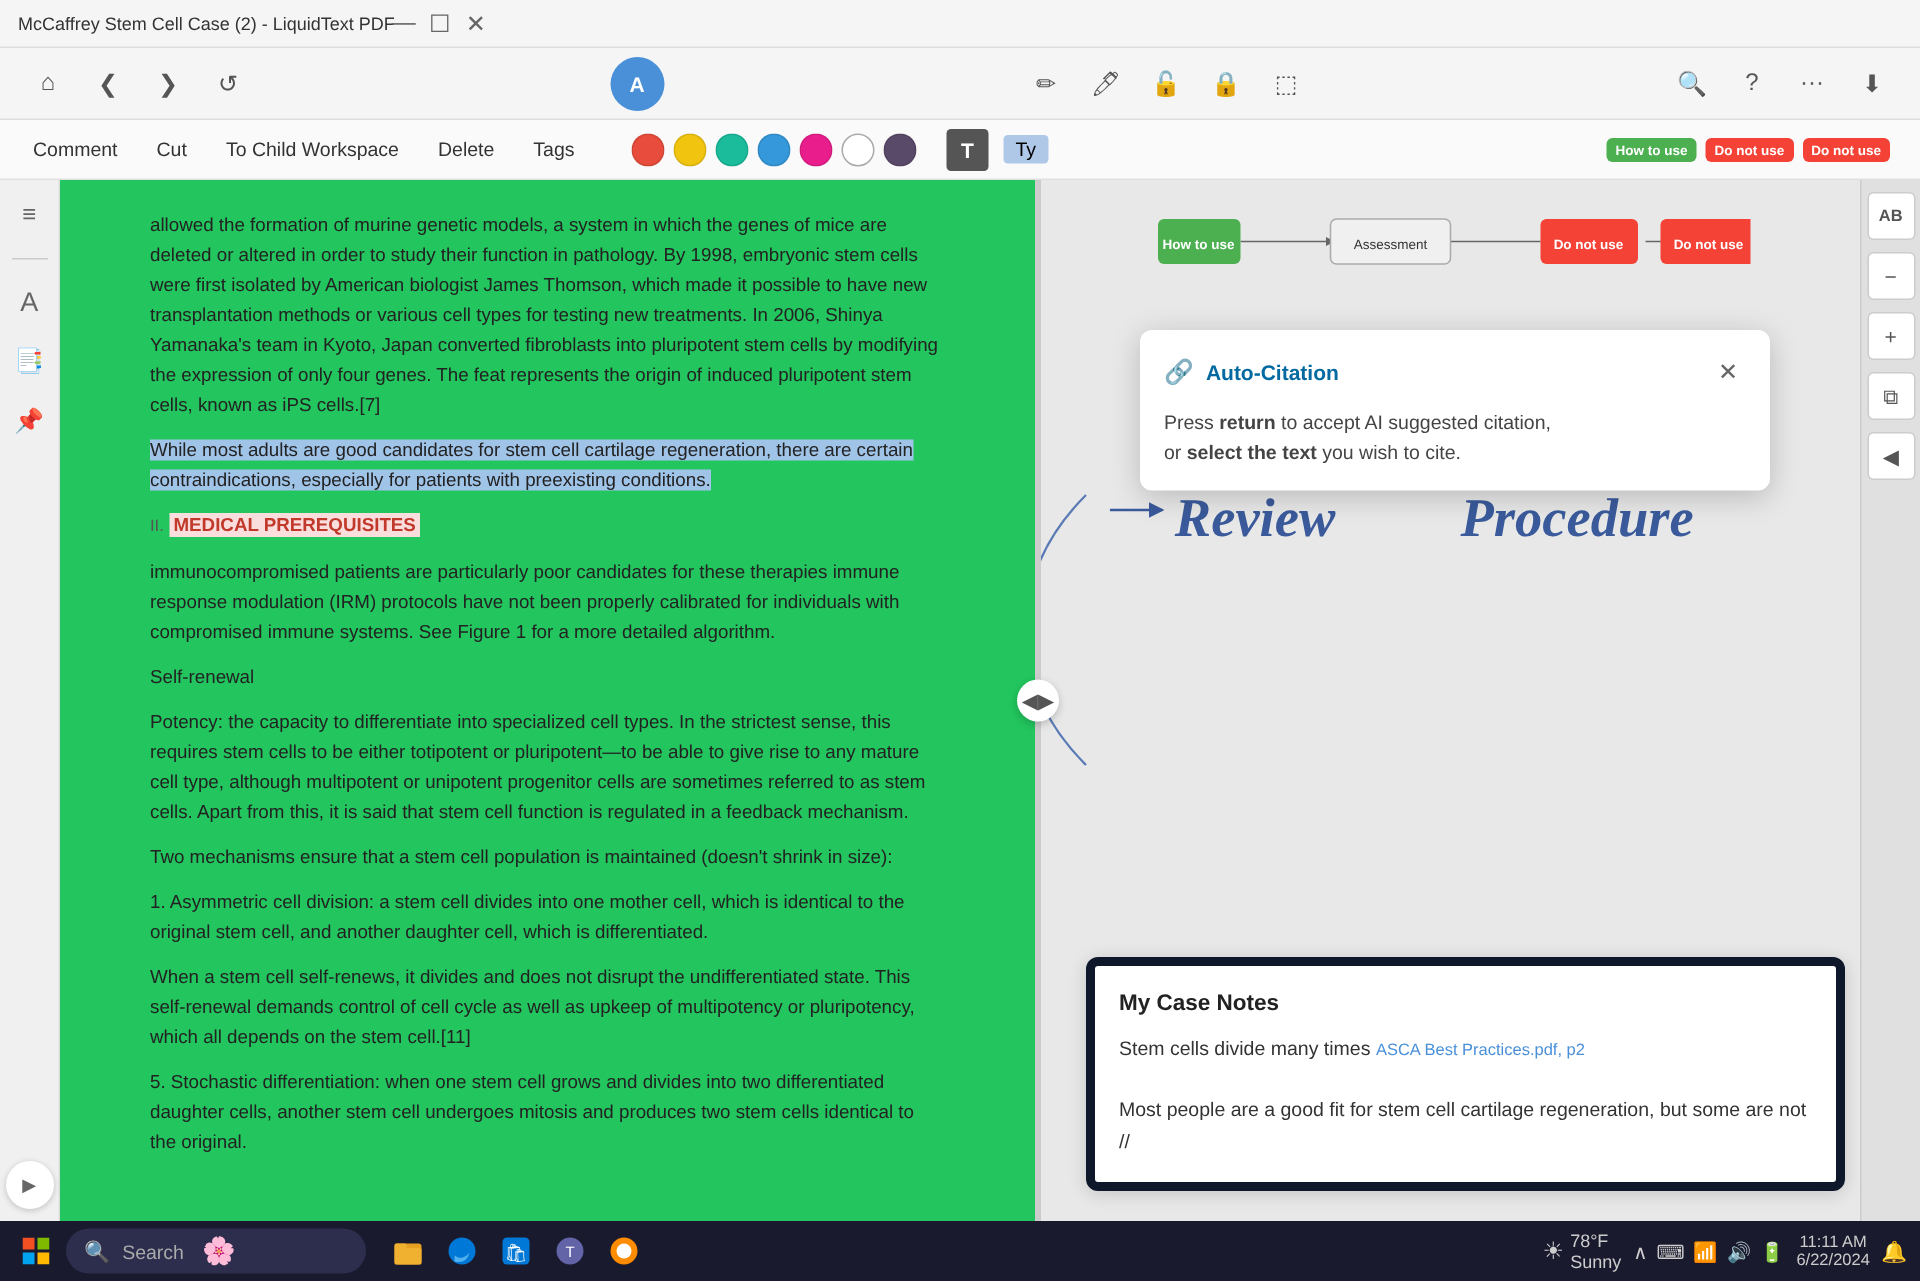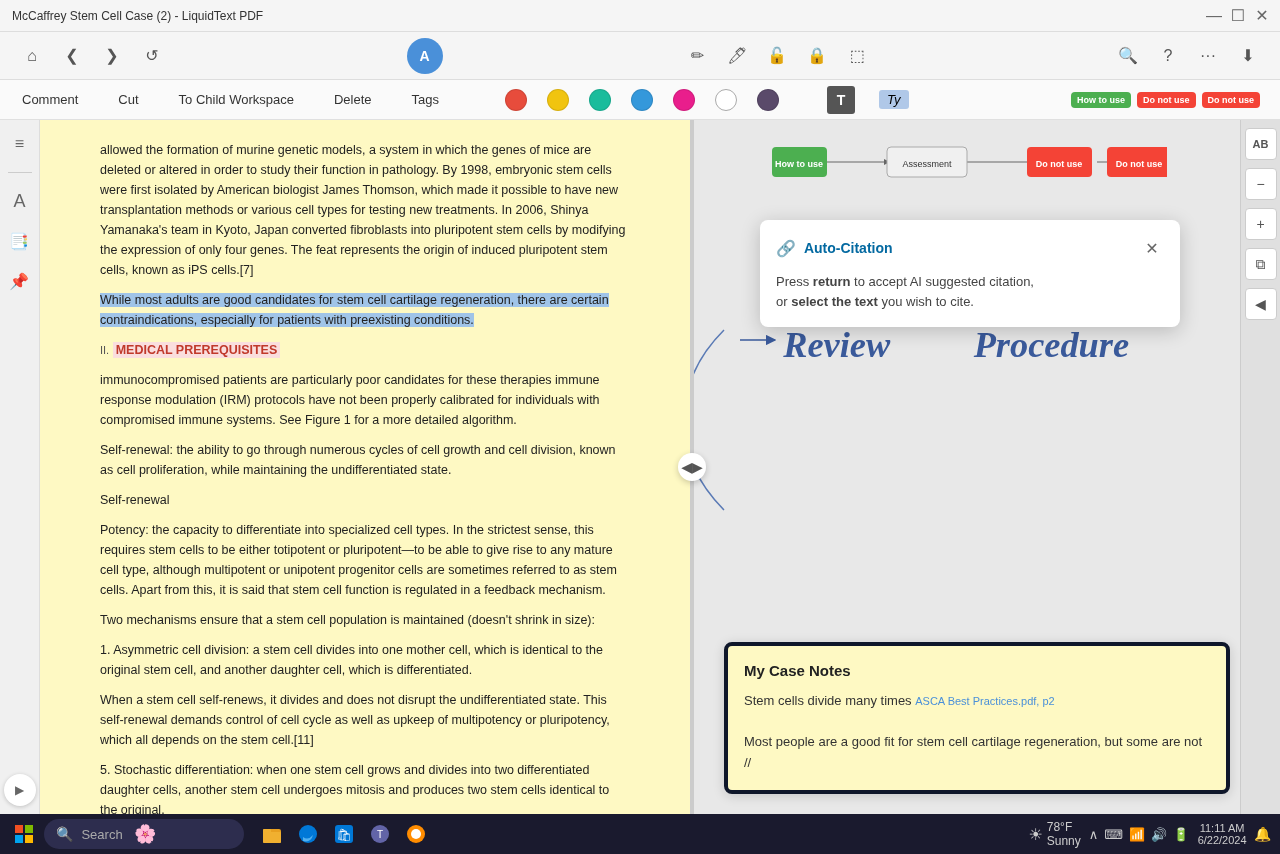--- a/index.html
+++ b/index.html
@@ -5,21 +5,21 @@
     * { margin: 0; padding: 0; box-sizing: border-box; }
     body { width: 1280px; height: 854px; overflow: hidden; font-family: 'Segoe UI', Arial, sans-serif; background: #f0f0f0; }
 
     
     .title-bar {
       height: 32px;
       background: #f5f5f5;
       display: flex;
       align-items: center;
       padding: 0 12px;
-      justify-content: space-between;
+      justify-content: flex-start;
       border-bottom: 1px solid #ddd;
     }
     .title-bar-left { font-size: 12px; color: #333; }
     .title-bar-right { display: flex; gap: 12px; }
     .title-bar-btn { width: 12px; height: 12px; font-size: 16px; color: #666; cursor: pointer; display: flex; align-items: center; justify-content: center; }
 
     
     .toolbar {
       height: 48px;
       background: #f5f5f5;
@@ -46,21 +46,21 @@
     }
     .toolbar-spacer { flex: 1; }
 
     
     .context-bar {
       height: 40px;
       background: #fafafa;
       display: flex;
       align-items: center;
       padding: 0 12px;
-      gap: 20px;
+      gap: 6px;
       border-bottom: 1px solid #e0e0e0;
     }
     .context-btn {
       padding: 4px 10px;
       font-size: 13px;
       color: #333;
       cursor: pointer;
       border-radius: 4px;
       border: none;
       background: transparent;
@@ -113,21 +113,21 @@
       cursor: pointer;
       color: #666;
       font-size: 16px;
       border-radius: 4px;
     }
     .sidebar-divider { width: 24px; height: 1px; background: #ccc; margin: 4px 0; }
 
     
     .doc-area {
       flex: 1;
-      background: #fef9c3;
+      background: #22c55e;
       overflow-y: auto;
       position: relative;
       padding: 20px 60px 20px 60px;
       max-width: 650px;
     }
 
     
     .right-panel {
       flex: 1;
       background: #e8e8e8;
@@ -196,24 +196,24 @@
       font-size: 16px;
     }
     .popup-body { font-size: 13px; color: #444; line-height: 1.5; }
 
     
     .case-notes-panel {
       position: absolute;
       bottom: 20px;
       left: 30px;
       right: 50px;
-      background: #fef9c3;
+      background: #ffffff;
       border-radius: 8px;
       box-shadow: 0 2px 12px rgba(0,0,0,0.15);
-      border: 4px solid #0f172a;
+      border: 6px solid #0f172a;
       padding: 16px;
       z-index: 50;
     }
     .case-notes-title { font-size: 15px; font-weight: 700; color: #222; margin-bottom: 12px; }
     .case-notes-body { font-size: 13px; color: #333; line-height: 1.6; }
     .citation-link { color: #4a90d9; font-size: 11px; cursor: pointer; }
 
     
     .flowchart-area {
       position: absolute;
@@ -366,21 +366,21 @@
   <div style="width:16px;"></div>
   <div class="color-dot" style="background:#e74c3c;"></div>
   <div class="color-dot" style="background:#f1c40f;"></div>
   <div class="color-dot" style="background:#1abc9c;"></div>
   <div class="color-dot" style="background:#3498db;"></div>
   <div class="color-dot" style="background:#e91e8c;"></div>
   <div class="color-dot white"></div>
   <div class="color-dot" style="background:#5a4a6a;"></div>
   <div style="width:8px;"></div>
   <div class="text-format-btn">T</div>
-  <div class="highlight-box" style="background:#b0c8e8; margin-left:4px;font-style:italic;">Ty</div>
+  <div class="highlight-box" style="background:#b0c8e8; margin-left:4px;">Ty</div>
   <div class="toolbar-spacer"></div>
 
   <div style="display:flex; align-items:center; gap:6px; margin-right: 8px;">
     <div class="flow-node green" style="font-size:9px; padding:3px 6px;">How to use</div>
     <div class="flow-node red" style="font-size:9px; padding:3px 6px;">Do not use</div>
     <div class="flow-node red" style="font-size:9px; padding:3px 6px;">Do not use</div>
   </div>
 </div>
 
 <div class="main-area">
@@ -399,21 +399,20 @@
     <div class="doc-text">
       <p>allowed the formation of murine genetic models, a system in which the genes of mice are deleted or altered in order to study their function in pathology. By 1998, embryonic stem cells were first isolated by American biologist James Thomson, which made it possible to have new transplantation methods or various cell types for testing new treatments. In 2006, Shinya Yamanaka's team in Kyoto, Japan converted fibroblasts into pluripotent stem cells by modifying the expression of only four genes. The feat represents the origin of induced pluripotent stem cells, known as iPS cells.[7]</p>
       <p>
         <span style="background:#a0c4e8;">While most adults are good candidates for stem cell cartilage regeneration, there are certain contraindications, especially for patients with preexisting conditions.</span>
       </p>
       <p>
         <span style="font-size:11px; color:#555;">II.</span>
         <span style="color:#c0392b; font-weight:bold; background:#fadede; padding:1px 3px;"> MEDICAL PREREQUISITES</span>
       </p>
       <p>immunocompromised patients are particularly poor candidates for these therapies immune response modulation (IRM) protocols have not been properly calibrated for individuals with compromised immune systems. See Figure 1 for a more detailed algorithm.</p>
-      <p>Self-renewal: the ability to go through numerous cycles of cell growth and cell division, known as cell proliferation, while maintaining the undifferentiated state.</p>
       <p>Self-renewal</p>
       <p>Potency: the capacity to differentiate into specialized cell types. In the strictest sense, this requires stem cells to be either totipotent or pluripotent—to be able to give rise to any mature cell type, although multipotent or unipotent progenitor cells are sometimes referred to as stem cells. Apart from this, it is said that stem cell function is regulated in a feedback mechanism.</p>
       <p>Two mechanisms ensure that a stem cell population is maintained (doesn't shrink in size):</p>
       <p>1. Asymmetric cell division: a stem cell divides into one mother cell, which is identical to the original stem cell, and another daughter cell, which is differentiated.</p>
       <p>When a stem cell self-renews, it divides and does not disrupt the undifferentiated state. This self-renewal demands control of cell cycle as well as upkeep of multipotency or pluripotency, which all depends on the stem cell.[11]</p>
       <p>5. Stochastic differentiation: when one stem cell grows and divides into two differentiated daughter cells, another stem cell undergoes mitosis and produces two stem cells identical to the original.</p>
 
     </div>
   </div>
 

